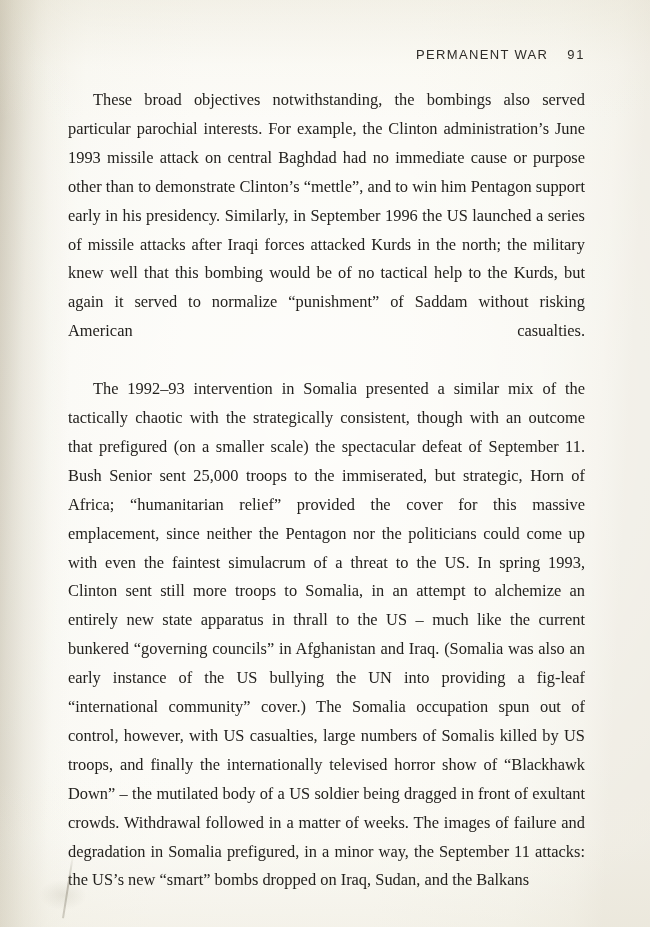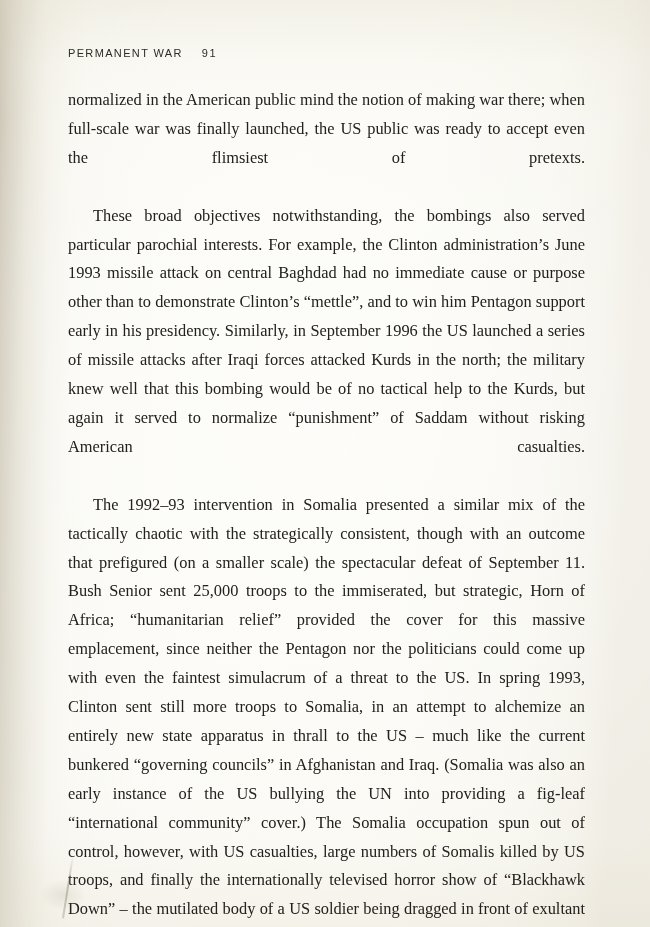--- a/index.html
+++ b/index.html
@@ -77,23 +77,23 @@
     background: radial-gradient(ellipse at center, rgba(150,144,124,0.16) 0%, rgba(255,255,255,0) 72%);
     pointer-events: none;
   }
 
   
   .running-head {
     position: absolute;
     left: 68px;
     top: 47px;
     width: 517px;
-    text-align: left;
+    text-align: right;
     font-family: "Liberation Sans", sans-serif;
-    font-size: 11px;
+    font-size: 13px;
     letter-spacing: 1.35px;
     color: #2e2c28;
     white-space: nowrap;
   }
   .running-head .rh-title {
     display: inline;
   }
   .running-head .rh-page {
     display: inline;
     margin-left: 19px;
@@ -140,21 +140,20 @@
 
   <div class="gutter-shadow"></div>
   <div class="top-haze"></div>
   <div class="bottom-haze"></div>
 
   <div class="running-head">
     <span class="rh-title">PERMANENT WAR</span><span class="rh-page">91</span>
   </div>
 
   <div class="body-text">
-    <p>normalized in the American public mind the notion of making war there; when full-scale war was finally launched, the US public was ready to accept even the flimsiest of pretexts.</p>
     <p class="indented">These broad objectives notwithstanding, the bombings also served particular parochial interests. For example, the Clinton administration’s June 1993 missile attack on central Baghdad had no immediate cause or purpose other than to demonstrate Clinton’s “mettle”, and to win him Pentagon support early in his presidency. Similarly, in September 1996 the US launched a series of missile attacks after Iraqi forces attacked Kurds in the north; the military knew well that this bombing would be of no tactical help to the Kurds, but again it served to normalize “punishment” of Saddam without risking American casualties.</p>
     <p class="indented no-stretch">The 1992–93 intervention in Somalia presented a similar mix of the tactically chaotic with the strategically consistent, though with an outcome that prefigured (on a smaller scale) the spectacular defeat of September 11. Bush Senior sent 25,000 troops to the immiserated, but strategic, Horn of Africa; “humanitarian relief” provided the cover for this massive emplacement, since neither the Pentagon nor the politicians could come up with even the faintest simulacrum of a threat to the US. In spring 1993, Clinton sent still more troops to Somalia, in an attempt to alchemize an entirely new state apparatus in thrall to the US – much like the current bunkered “governing councils” in Afghanistan and Iraq. (Somalia was also an early instance of the US bullying the UN into providing a fig-leaf “international community” cover.) The Somalia occupation spun out of control, however, with US casualties, large numbers of Somalis killed by US troops, and finally the internationally televised horror show of “Blackhawk Down” – the mutilated body of a US soldier being dragged in front of exultant crowds. Withdrawal followed in a matter of weeks. The images of failure and degradation in Somalia prefigured, in a minor way, the September 11 attacks: the US’s new “smart” bombs dropped on Iraq, Sudan, and the Balkans</p>
   </div>
 
   <div class="curl-mark"></div>
   <div class="curl-smudge"></div>
 
 </div>
 
 </body></html>

